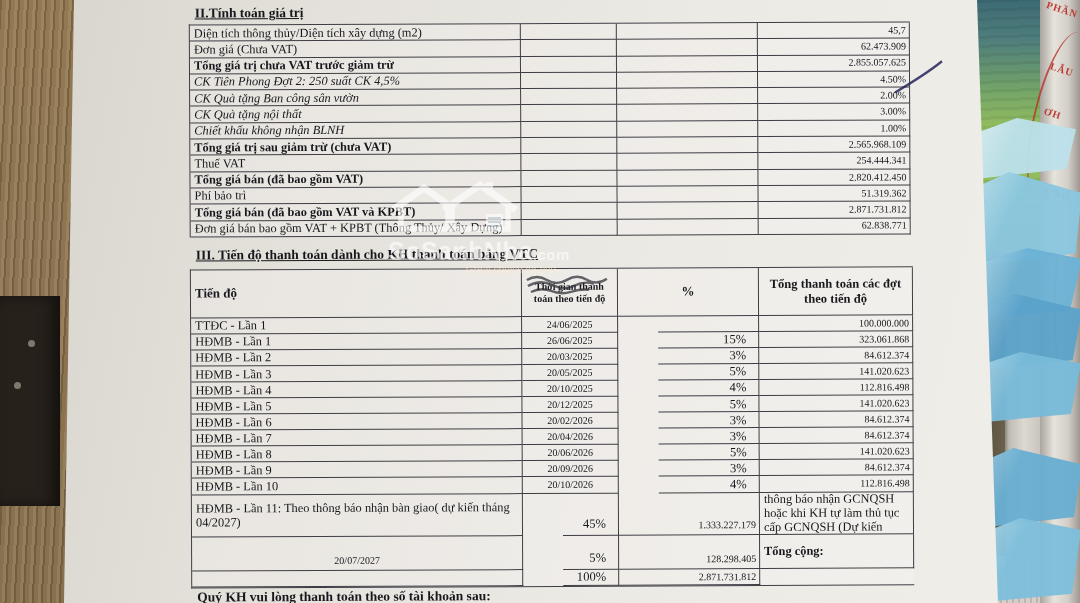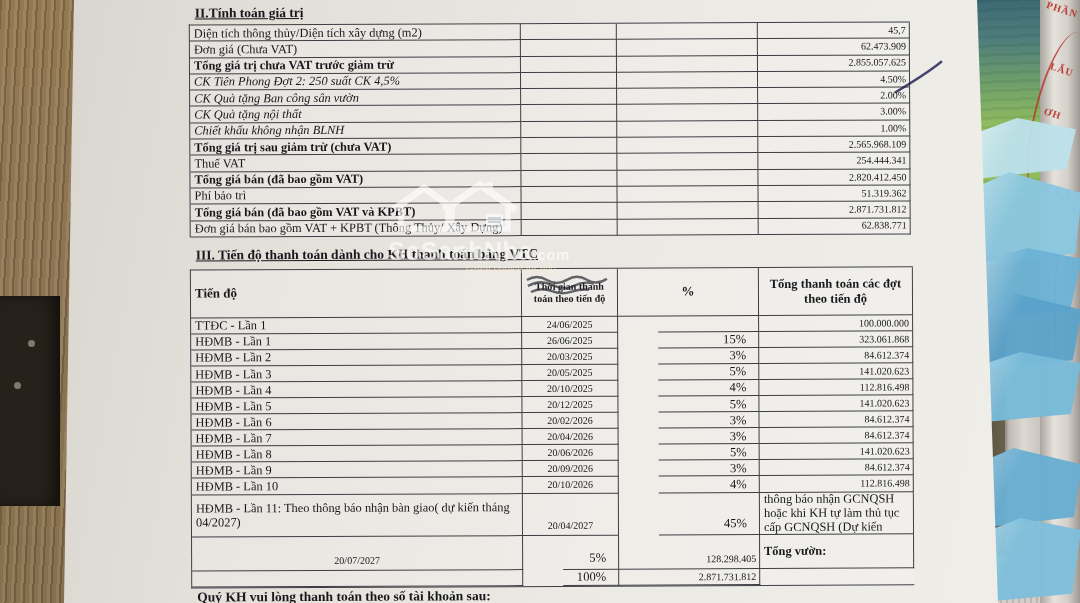--- a/index.html
+++ b/index.html
@@ -226,28 +226,28 @@
       <div class="c l">HĐMB - Lần 9</div>
         <div class="c d">20/09/2026</div>
         <div class="c p">3%</div>
         <div class="c v">84.612.374</div>
       <div class="c l">HĐMB - Lần 10</div>
         <div class="c d">20/10/2026</div>
         <div class="c p">4%</div>
         <div class="c v">112.816.498</div>
 
       <div class="c l wrap">HĐMB - Lần 11: Theo thông báo nhận bàn giao( dự kiến tháng 04/2027)</div>
-        <div class="c d bot">20/04/2027</div>
         <div class="c p bot">45%</div>
+        <div class="c v bot">1.333.227.179</div>
       <div class="c l wrap">HĐMB - Lần 12: Theo thông báo nhận GCNQSH hoặc khi KH tự làm thủ tục cấp GCNQSH (Dự kiến tháng 07/2027)</div>
         <div class="c d bot">20/07/2027</div>
         <div class="c p bot">5%</div>
         <div class="c v bot">128.298.405</div>
 
-      <div class="c l b">Tổng vườn:</div>
+      <div class="c l b">Tổng cộng:</div>
         <div class="c d"></div>
         <div class="c p">100%</div>
         <div class="c v">2.871.731.812</div>
     </div>
 
     <div class="footer-note">Quý KH vui lòng thanh toán theo số tài khoản sau:</div>
 
     <svg class="overlay-svg" style="left:893px;top:60px;" width="56" height="38" viewBox="0 0 56 38">
       <path d="M50 3 C40 11 20 24 3 34" stroke="#25255a" fill="none" stroke-width="2.3" opacity=".85"></path>
     </svg>

